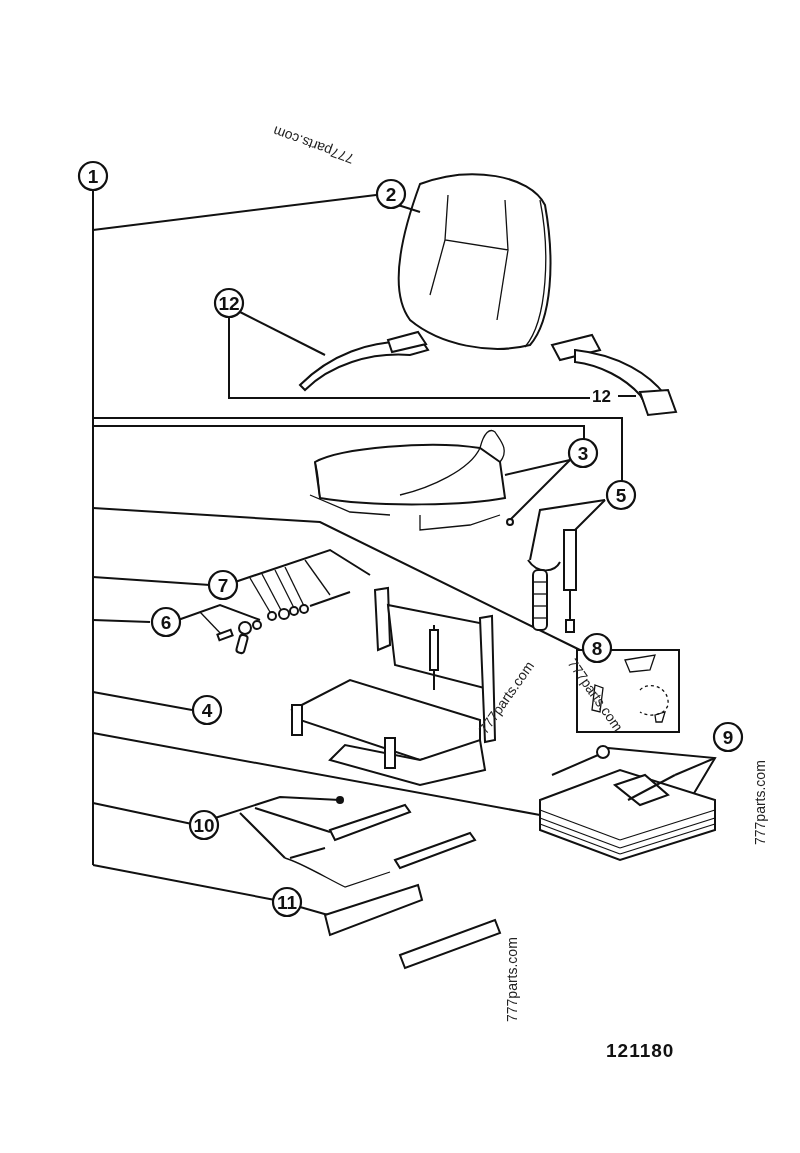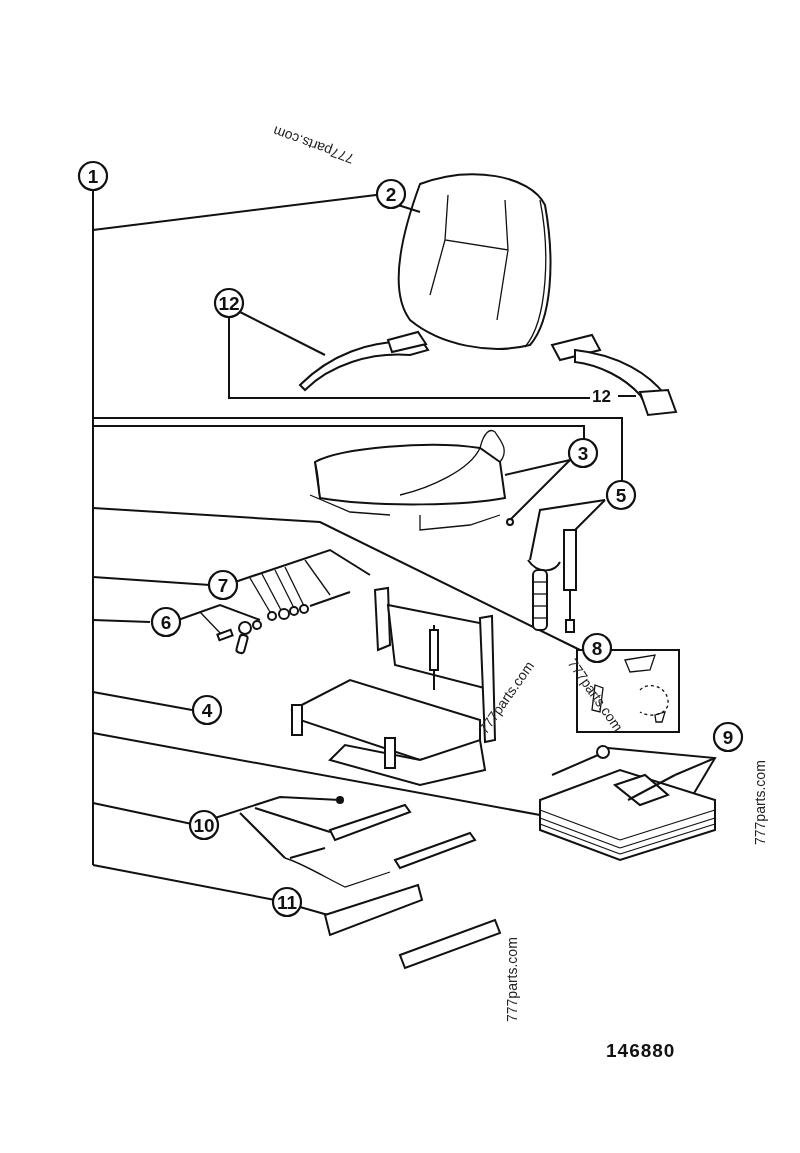--- a/index.html
+++ b/index.html
@@ -180,14 +180,14 @@
       </g>
 
   <text class="plain12" x="592" y="402">12</text>
 
   <text class="wm" x="0" y="0" transform="translate(355,155) rotate(200)">777parts.com</text>
   <text class="wm" x="0" y="0" transform="translate(567,663) rotate(55)">777parts.com</text>
   <text class="wm" x="0" y="0" transform="translate(486,735) rotate(-55)">777parts.com</text>
   <text class="wm" x="0" y="0" transform="translate(765,845) rotate(-90)">777parts.com</text>
   <text class="wm" x="0" y="0" transform="translate(517,1022) rotate(-90)">777parts.com</text>
 </svg>
-<div class="code">146880</div>
+<div class="code">121180</div>
 </div>
 
 </body></html>

